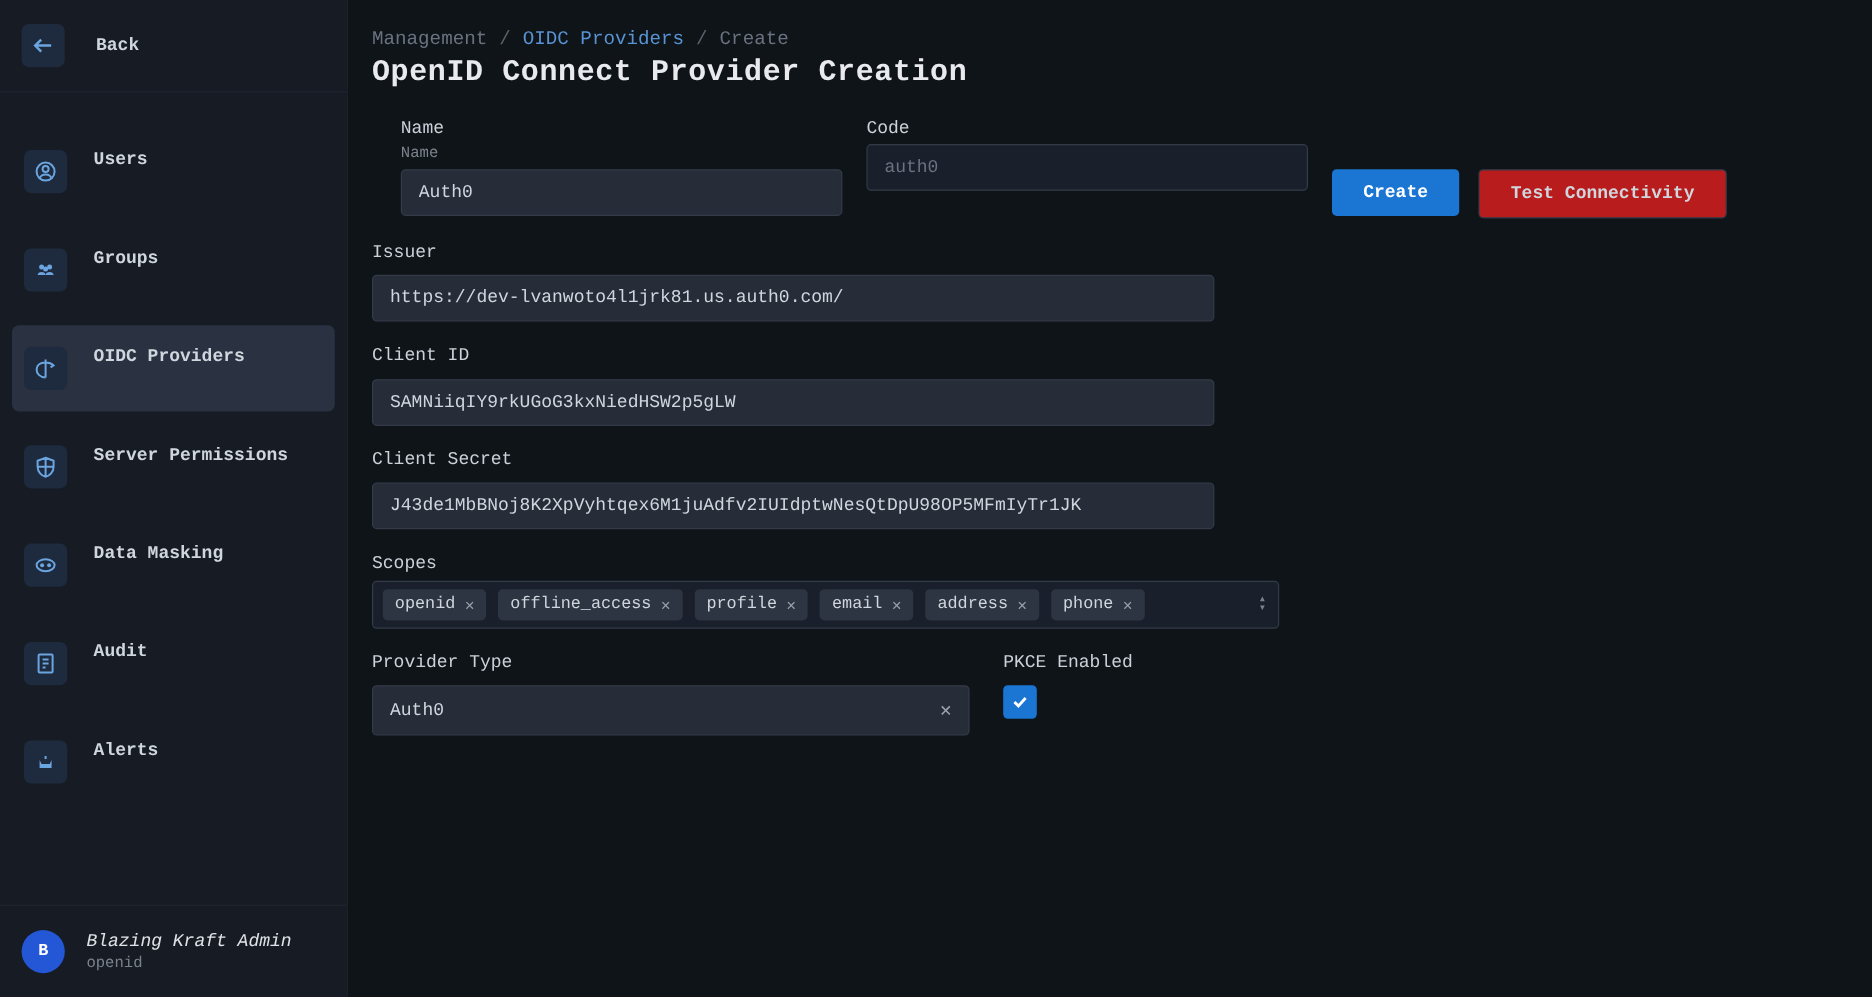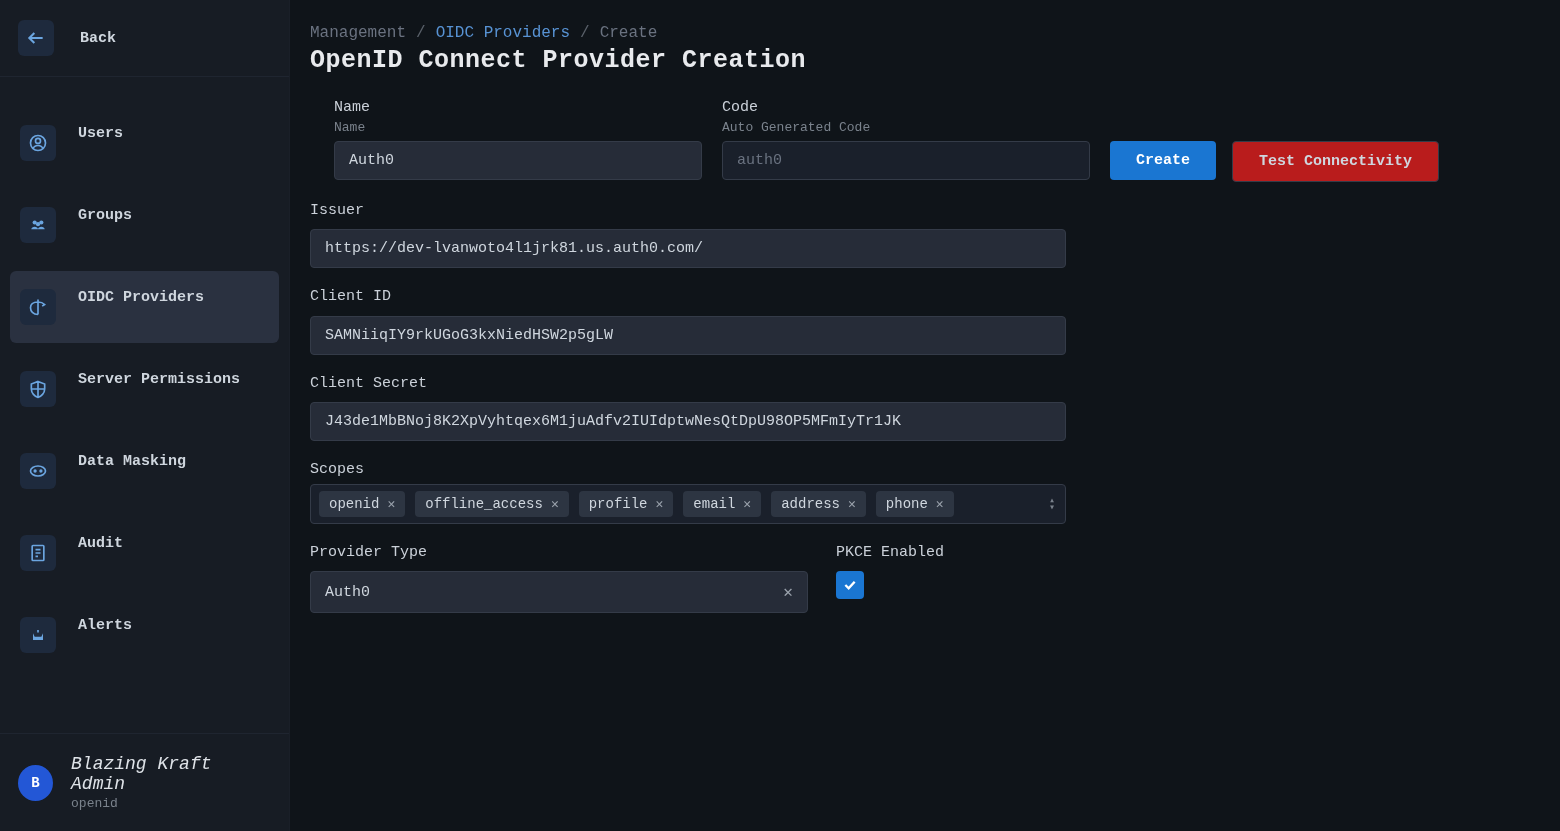--- a/index.html
+++ b/index.html
@@ -82,21 +82,21 @@
       display: flex;
       align-items: center;
       justify-content: center;
       color: #fff;
       font-weight: bold;
       font-size: 14px;
     }
     .footer-name {
       font-style: italic;
       color: #dfe3e8;
-      font-size: 18px;
+      font-size: 15px;
     }
     .footer-role {
       color: #7a828c;
       font-size: 13px;
       margin-top: 2px;
     }
     .main {
       flex: 1;
       padding: 24px 20px;
     }
@@ -152,21 +152,21 @@
       outline: none;
     }
     .text-input.disabled {
       background: #1a202b;
       color: #6a7280;
     }
     .text-input::placeholder {
       color: #6a7280;
     }
     .w-368 { width: 368px; }
-    .w-756 { width: 756px; font-family: Liberation Mono, monospace; }
+    .w-756 { width: 702px; font-family: Liberation Mono, monospace; }
     .btn {
       padding: 11px 26px;
       border-radius: 4px;
       font-family: inherit;
       font-size: 15px;
       font-weight: bold;
       cursor: pointer;
       border: none;
     }
     .btn-primary {
@@ -371,21 +371,20 @@
   <h1 class="page-title">OpenID Connect Provider Creation</h1>
 
   <div class="form-row">
     <div class="form-col">
       <span class="field-label">Name</span>
       <span class="field-sublabel">Name</span>
       <input class="text-input w-368" value="Auth0" style="">
     </div>
     <div class="form-col">
       <span class="field-label">Code</span>
-      <span class="field-sublabel">Auto Generated Code</span>
       <input class="text-input disabled w-368" disabled="" placeholder="auth0" style="">
     </div>
     <div class="action-buttons-wrap">
       <div class="action-buttons">
         <button class="btn btn-primary">Create</button>
         <button class="btn btn-secondary">Test Connectivity</button>
       </div>
     </div>
   </div>
 

